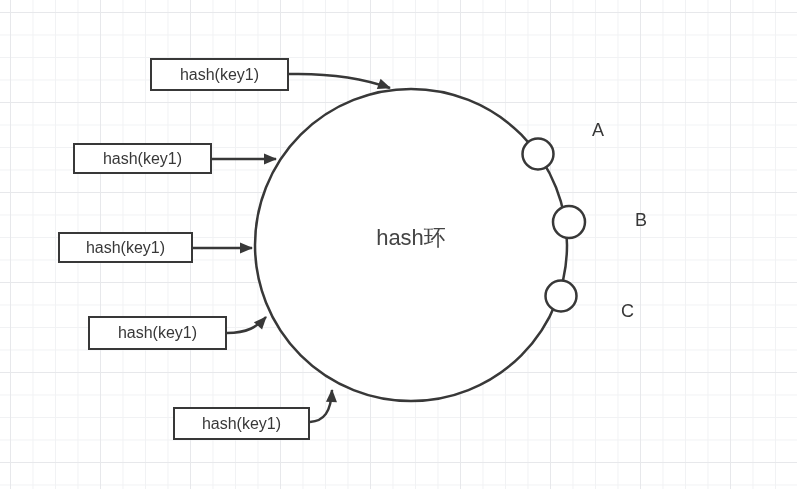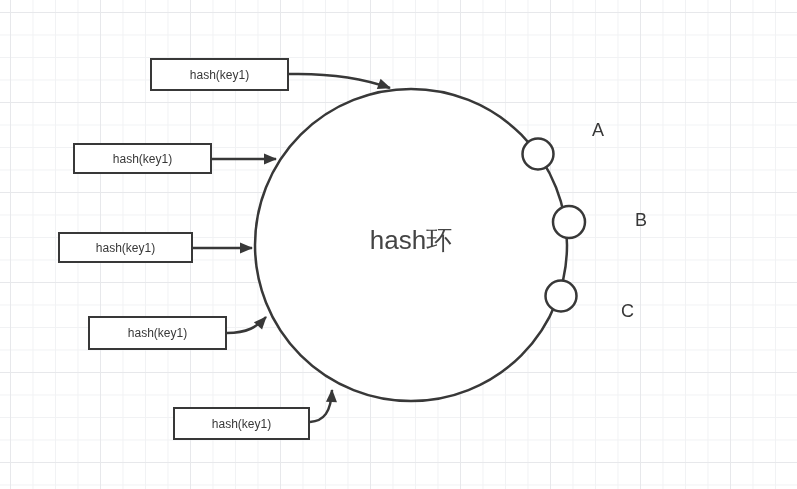--- a/index.html
+++ b/index.html
@@ -20,34 +20,34 @@
   }
   .layer-svg { position: absolute; left: 0; top: 0; }
   .keybox {
     position: absolute;
     box-sizing: border-box;
     background: #ffffff;
     border: 2.5px solid #383838;
     display: flex;
     align-items: center;
     justify-content: center;
-    font-size: 12px;
+    font-size: 16px;
     color: #383838;
     white-space: nowrap;
   }
   .kb1 { left: 150px; top: 58px;  width: 139px; height: 33px; }
   .kb2 { left: 73px;  top: 143px; width: 139px; height: 31px; }
   .kb3 { left: 58px;  top: 232px; width: 135px; height: 31px; }
   .kb4 { left: 88px;  top: 316px; width: 139px; height: 34px; }
   .kb5 { left: 173px; top: 407px; width: 137px; height: 33px; }
   .ring-label {
     position: absolute;
     left: 341px; top: 223px; width: 140px;
     text-align: center;
-    font-size: 26px;
+    font-size: 22px;
     color: #444444;
   }
   .node-label {
     position: absolute;
     font-size: 18px;
     color: #383838;
   }
   .nl-a { left: 592px; top: 120px; }
   .nl-b { left: 635px; top: 210px; }
   .nl-c { left: 621px; top: 301px; }

